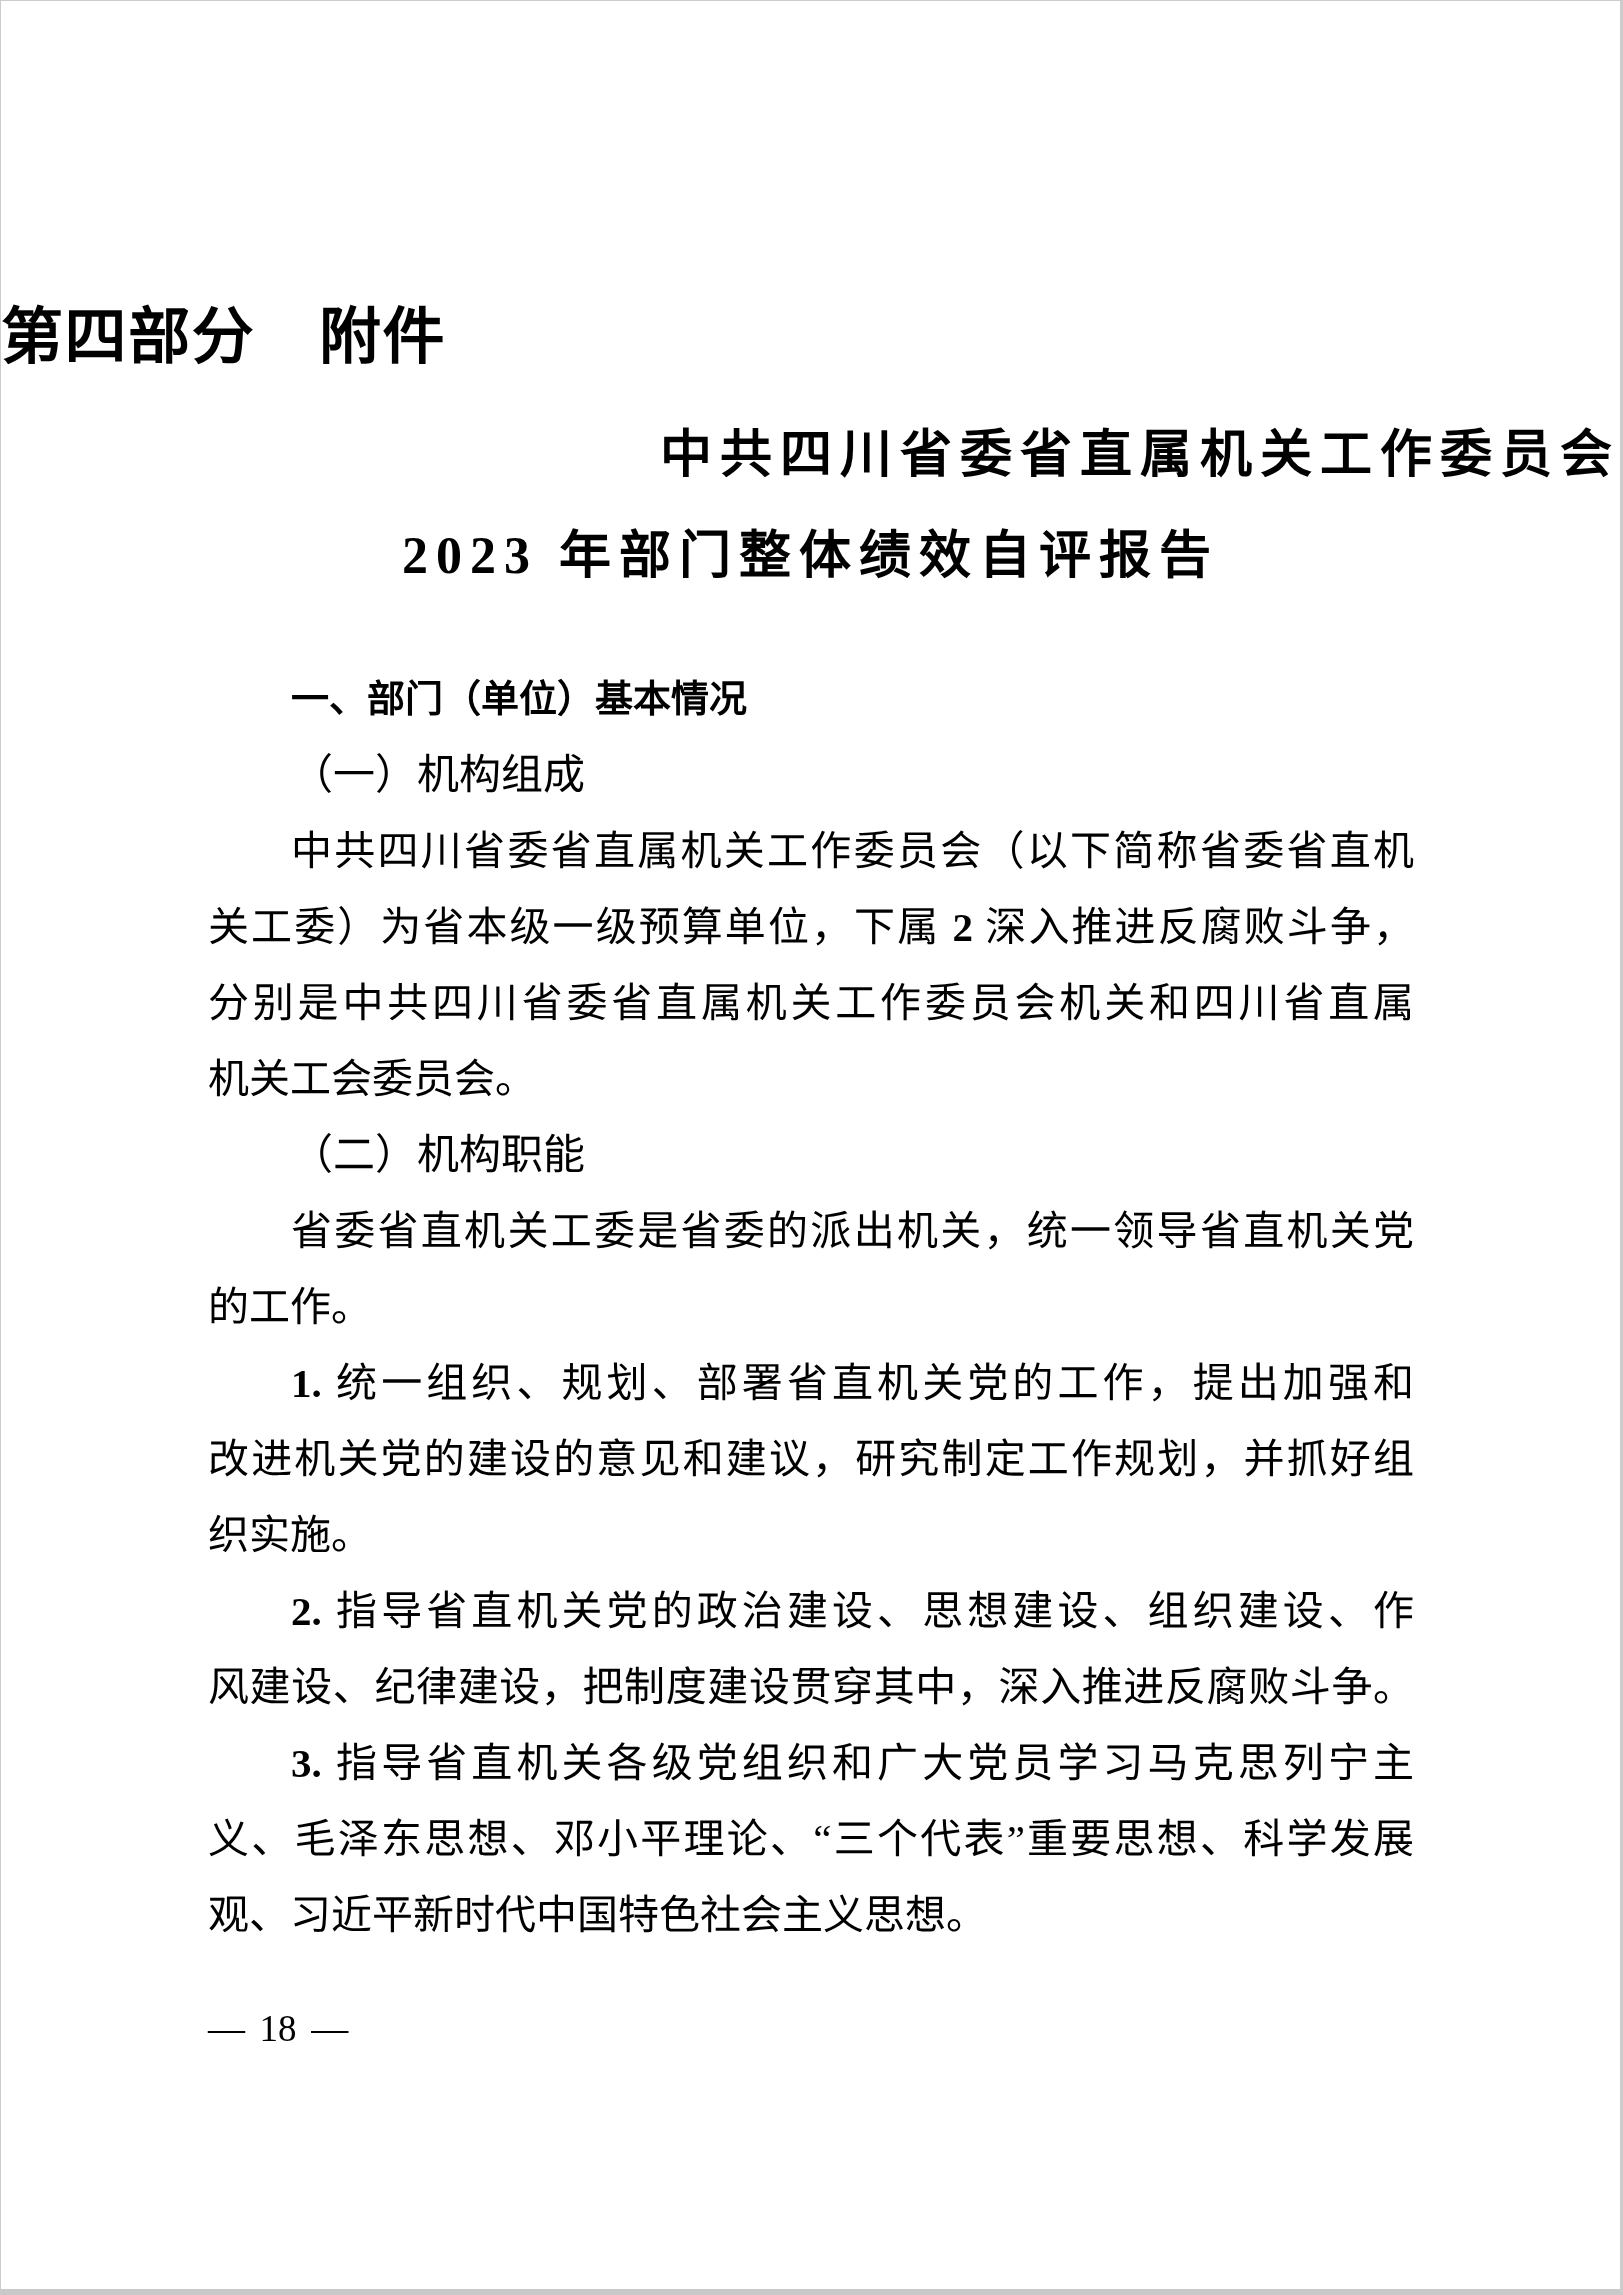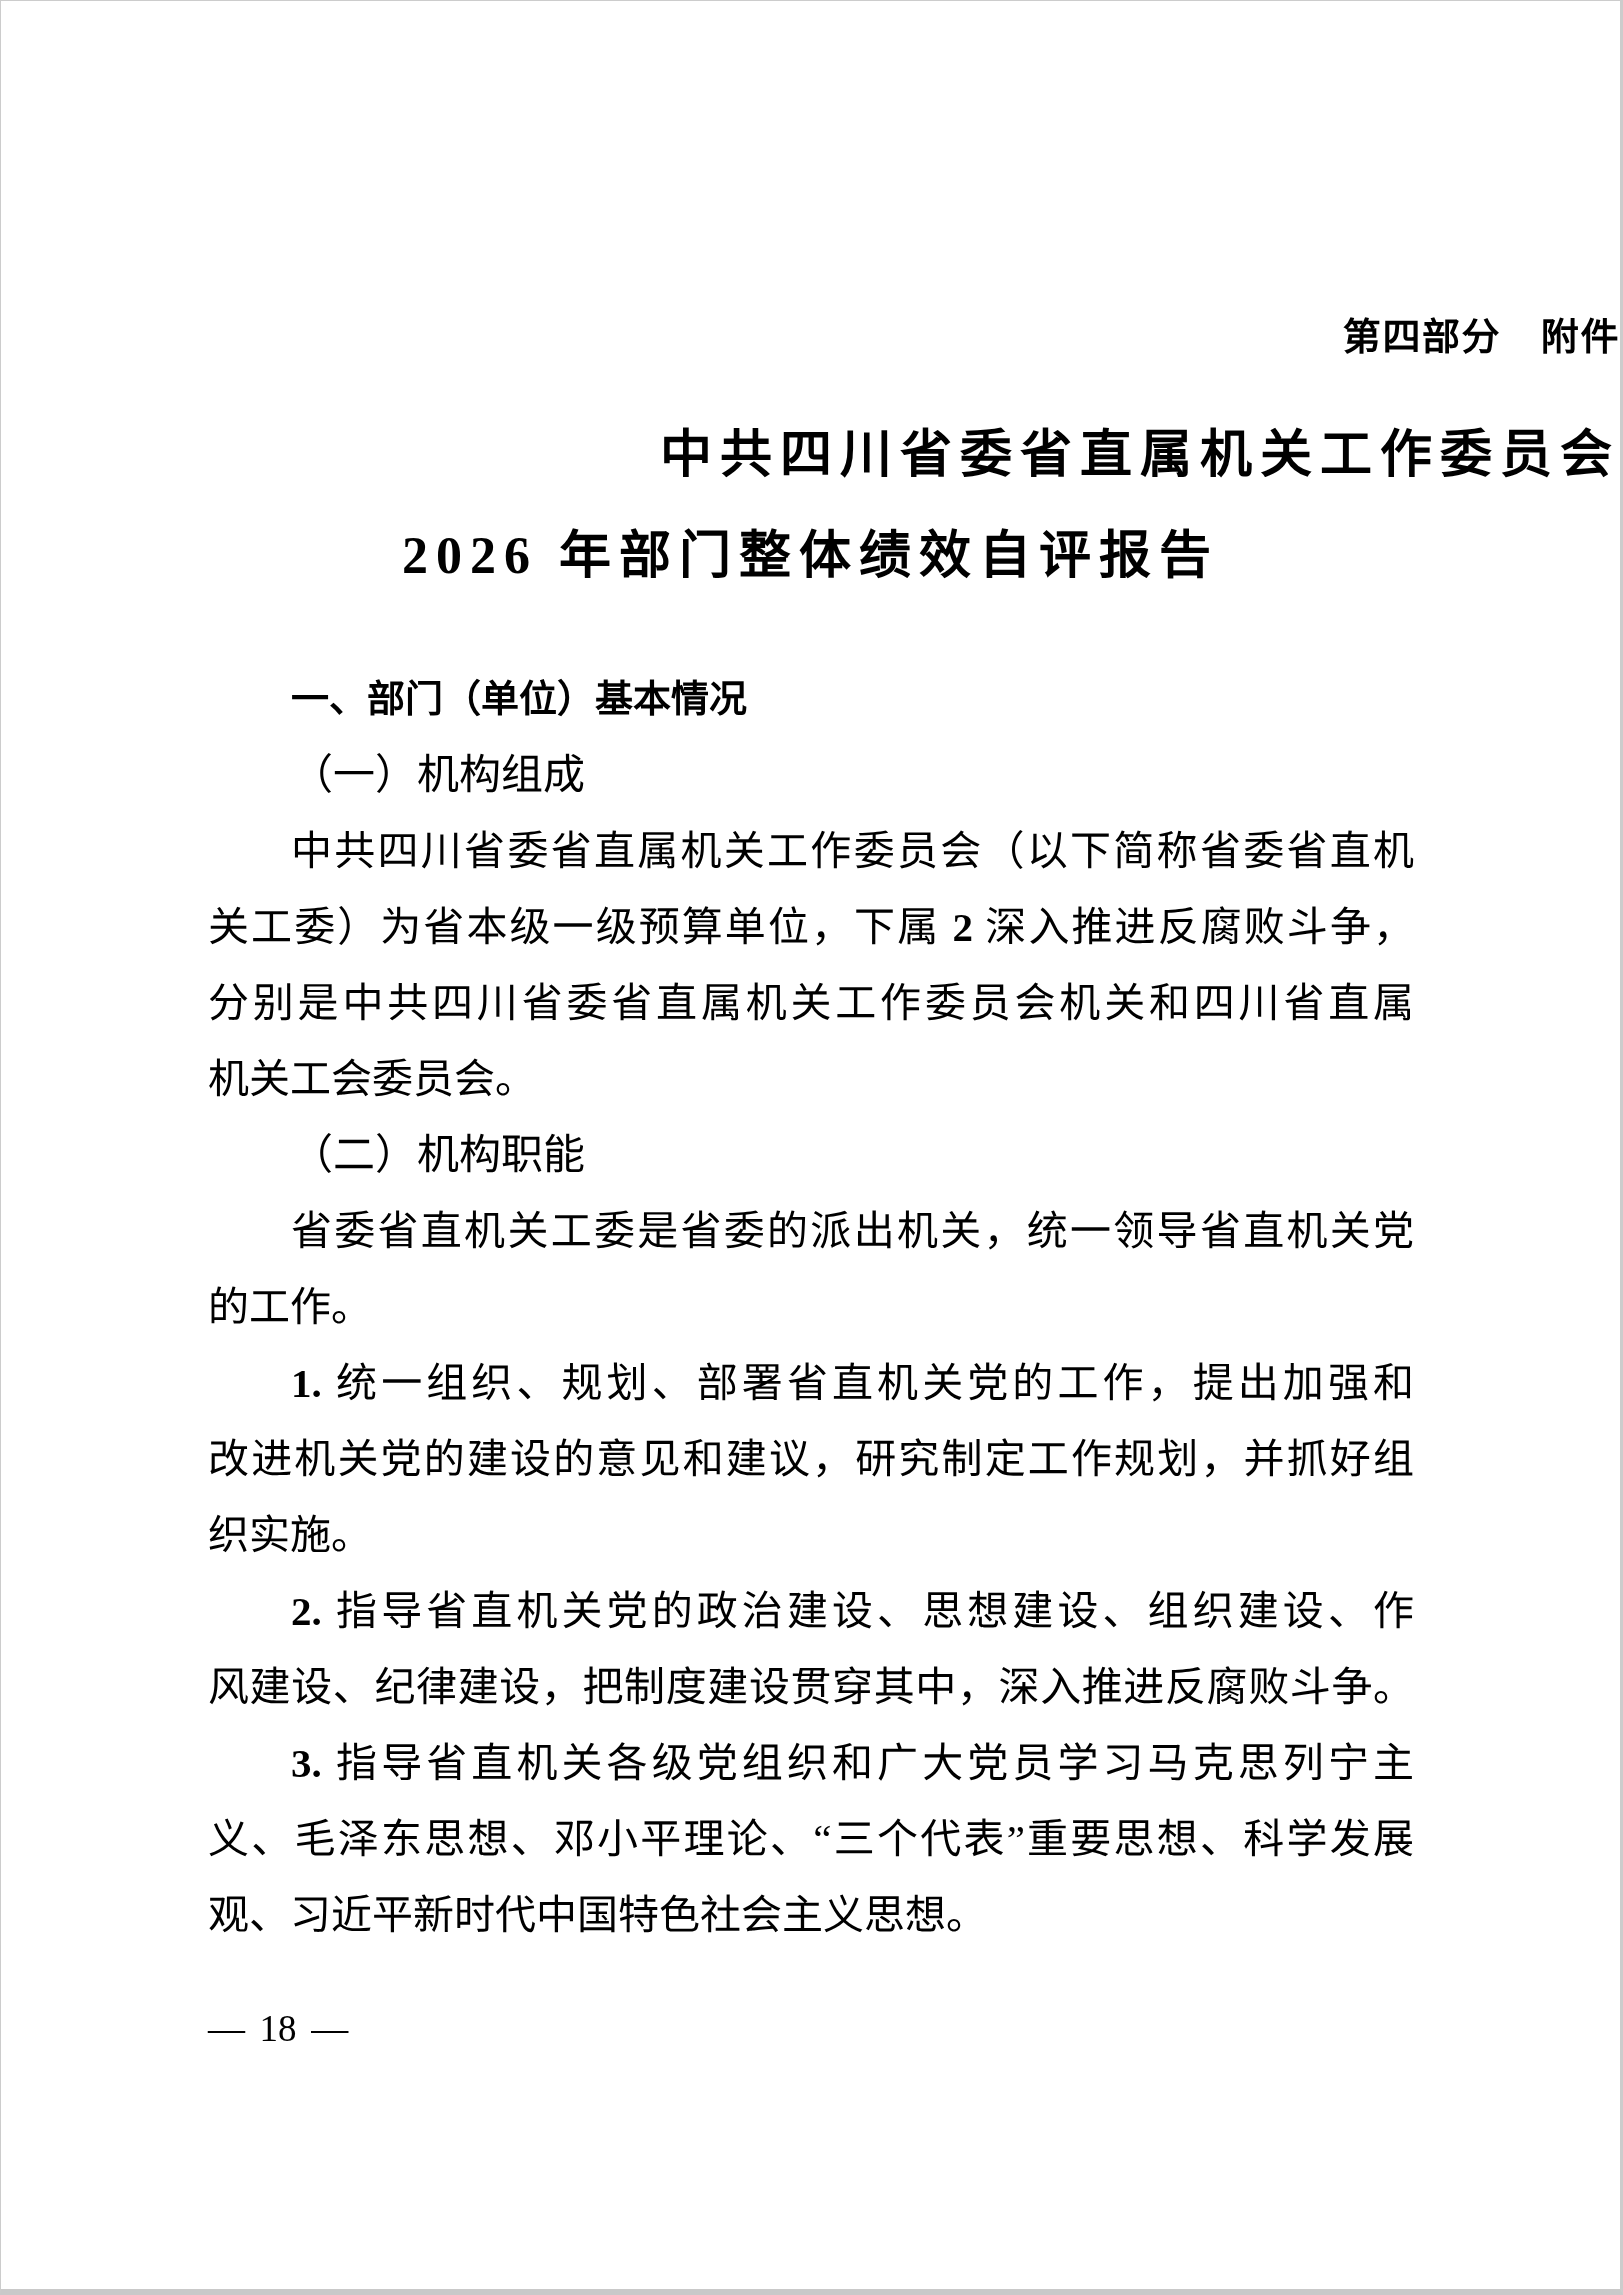--- a/index.html
+++ b/index.html
@@ -19,22 +19,22 @@
     border-bottom: 6.5px solid #c9c9c9;
     color: #000000;
     font-family: "Liberation Serif", serif;
     overflow: hidden;
   }
   
   .part-title {
     margin-top: 300px;
     height: 73px;
     line-height: 73px;
-    text-align: right;
-    font-size: 38px;
+    text-align: left;
+    font-size: 62px;
     font-weight: bold;
     letter-spacing: 1.6px;
     font-family: "Liberation Serif", serif;
   }
   .report-title {
     height: 78px;
     line-height: 78px;
     text-align: center;
     font-size: 52px;
     font-weight: bold;
@@ -86,21 +86,21 @@
 </style>
 </head>
 <body>
 
 <div class="page">
 
   <div class="part-title">第四部分　附件</div>
 
   <div class="report-title first">中共四川省委省直属机关工作委员会</div>
 
-  <div class="report-title second">2026 年部门整体绩效自评报告</div>
+  <div class="report-title second">2023 年部门整体绩效自评报告</div>
 
   <div class="content">
 
     <div class="line h1">一、部门（单位）基本情况</div>
 
     <div class="line h2">（一）机构组成</div>
 
     <div class="line just indent">
       <span>中共四川省委省直属机关工作委员会（以下简称省委省直机</span>
     </div>

